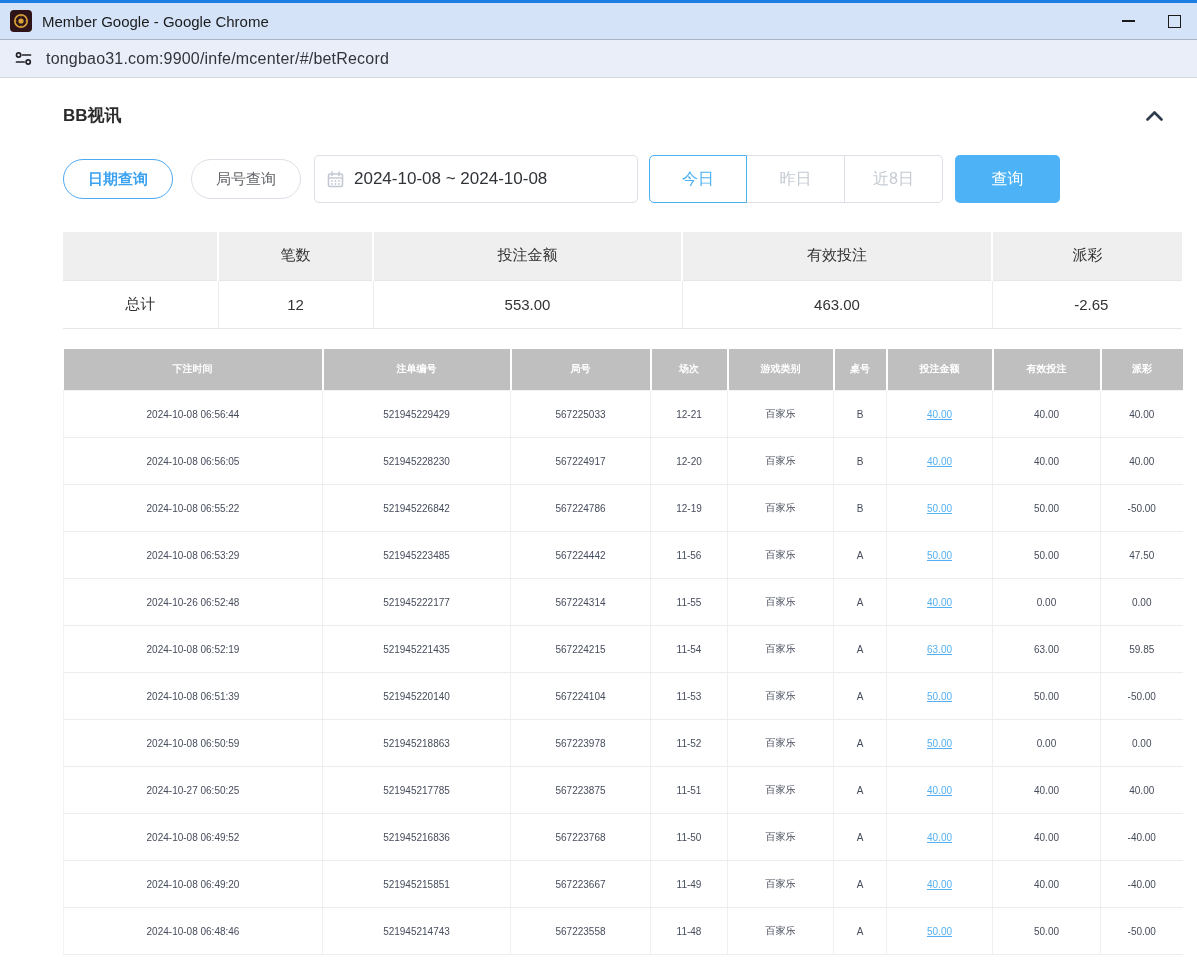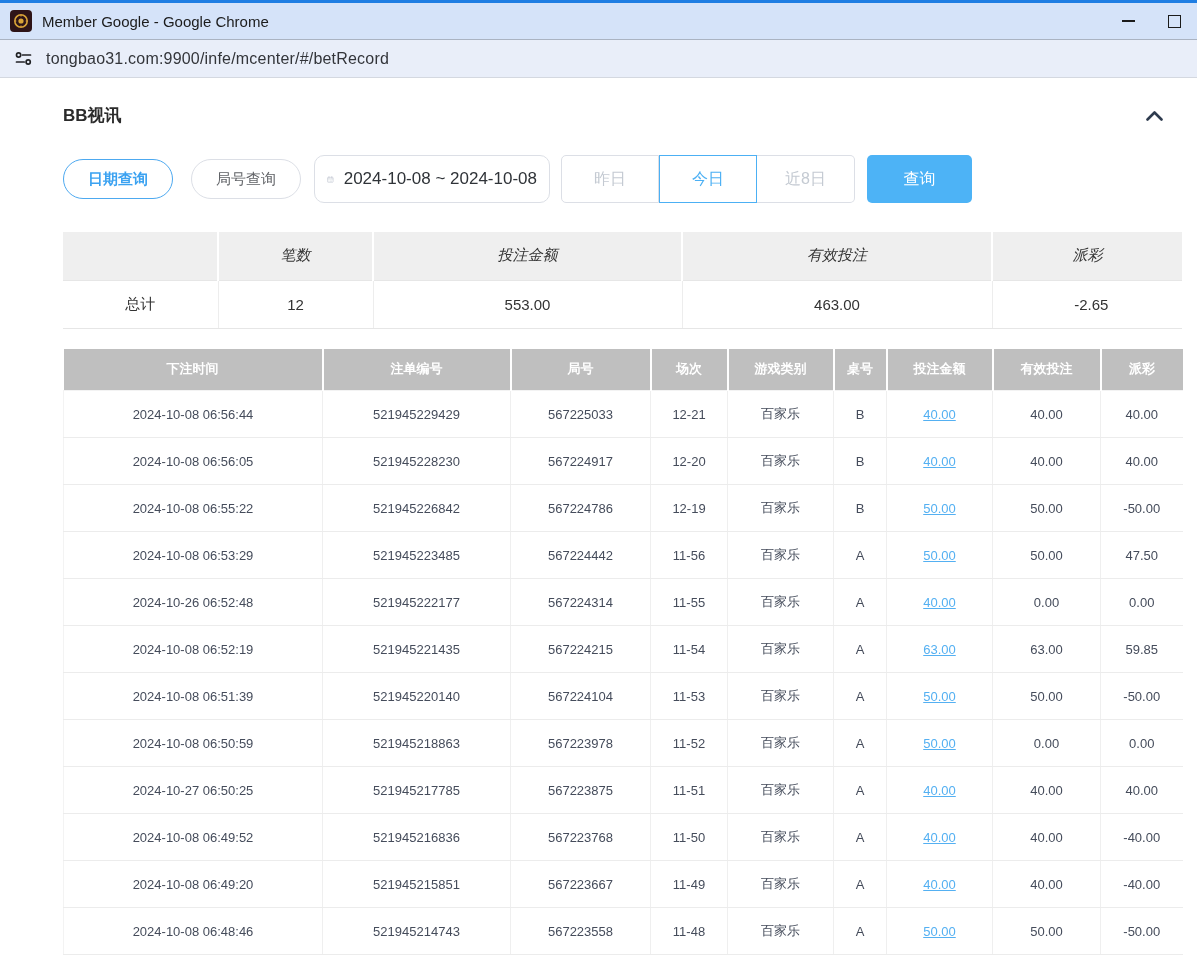--- a/index.html
+++ b/index.html
@@ -37,21 +37,21 @@
   .filters { display: flex; align-items: center; margin-top: 28px; height: 48px; }
   .pill {
     height: 40px; padding: 0 24px; border-radius: 20px; background: #fff;
     font-size: 15px; display: inline-flex; align-items: center; justify-content: center;
     cursor: pointer; white-space: nowrap;
   }
   .pill.active { border: 1px solid #4da9f0; color: #3ba2f1; font-weight: bold; }
   .pill.inactive { border: 1px solid #dcdfe6; color: #606266; margin-left: 18px; }
 
   .date-box {
-    margin-left: 13px; height: 48px; width: 236px; border: 1px solid #dcdfe6; border-radius: 10px;
+    margin-left: 13px; height: 48px; width: 324px; border: 1px solid #dcdfe6; border-radius: 5px;
     display: flex; align-items: center; padding: 0 12px; cursor: pointer; background: #fff;
   }
   .date-text { margin-left: 10px; font-size: 17px; color: #2f3338; white-space: nowrap; }
 
   .segmented { margin-left: 11px; display: flex; height: 48px; border-radius: 5px; }
   .seg {
     width: 98px; height: 48px; display: flex; align-items: center; justify-content: center;
     font-size: 16px; color: #c4cad2; border: 1px solid #dcdfe6; border-left-width: 0;
     background: #fff; cursor: pointer;
   }
@@ -63,31 +63,31 @@
     margin-left: 12px; height: 48px; width: 105px; border: none; border-radius: 5px;
     background: #4db3f6; color: #fff; font-size: 16px; cursor: pointer;
     display: flex; align-items: center; justify-content: center;
   }
 
   
   table { border-collapse: collapse; table-layout: fixed; }
   .summary { margin-top: 29px; width: 1119px; font-size: 15px; }
   .summary th {
     background: #efefef; height: 48px; font-weight: normal; color: #333;
-    border-right: 2px solid #fff; border-bottom: 1px solid #e6e6e6; font-style: italic;
+    border-right: 2px solid #fff; border-bottom: 1px solid #e6e6e6;
   }
   .summary th:last-child { border-right: none; }
   .summary td {
     background: #fff; height: 48px; text-align: center; color: #333;
     border-right: 1px solid #ededed; border-bottom: 1px solid #e6e6e6;
   }
   .summary td:last-child { border-right: none; padding-left: 8px; }
 
   
-  .records { margin-top: 20px; width: 1119px; font-size: 13px; }
+  .records { margin-top: 20px; width: 1119px; font-size: 10px; }
   .records th {
     background: #bfbfbf; color: #fff; font-weight: bold; height: 42px;
     border-right: 2px solid #fff; white-space: nowrap;
   }
   .records th:last-child { border-right: none; }
   .records td {
     height: 47px; text-align: center; color: #454c5b; background: #fff;
     border-right: 1px solid #efefef; border-bottom: 1px solid #ececec;
     white-space: nowrap;
   }
@@ -160,22 +160,22 @@
           <circle cx="8.5" cy="10" r="0.9" fill="#c3c8d2"></circle>
           <circle cx="12" cy="10" r="0.9" fill="#c3c8d2"></circle>
         <circle cx="5" cy="13" r="0.9" fill="#c3c8d2"></circle>
           <circle cx="8.5" cy="13" r="0.9" fill="#c3c8d2"></circle>
           <circle cx="12" cy="13" r="0.9" fill="#c3c8d2"></circle>
       </svg>
       <span class="date-text">2024-10-08 ~ 2024-10-08</span>
     </div>
 
     <div class="segmented">
+      <div class="seg active">今日</div>
       <div class="seg">昨日</div>
-      <div class="seg active">今日</div>
       <div class="seg">近8日</div>
     </div>
 
     <button class="search-btn">查询</button>
   </div>
 
   <table class="summary">
     <colgroup>
         <col style="width:155px">
         <col style="width:155px">

